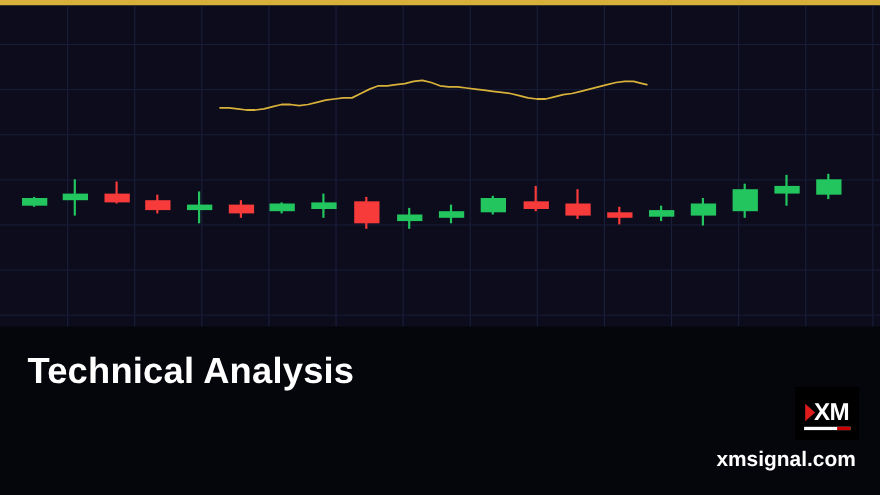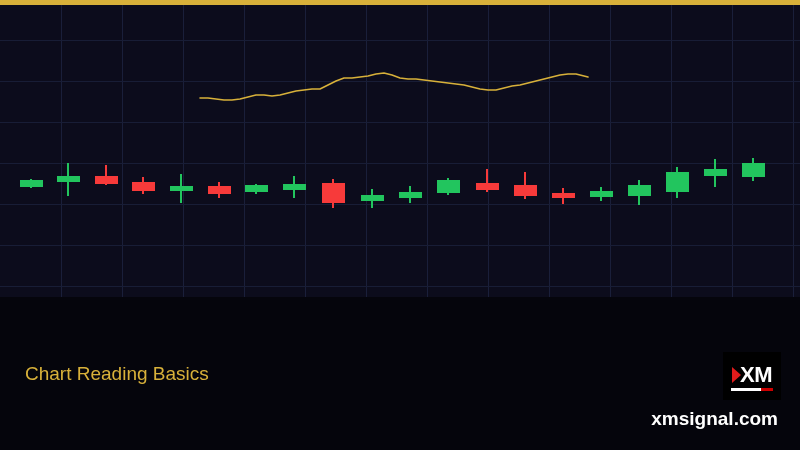--- a/index.html
+++ b/index.html
@@ -283,21 +283,21 @@
           <div class="body" style="left: 703.5px; top: 164px; width: 23px; height: 7px; background: rgb(34, 197, 94);"></div>
         </div>
         <div class="candle" style="left: 0px; top: 0px;">
           <div class="wick" style="left: 752px; top: 153px; height: 23px; background: rgb(34, 197, 94);"></div>
           <div class="body" style="left: 741.5px; top: 158px; width: 23px; height: 14px; background: rgb(34, 197, 94);"></div>
         </div>
       </div>
   </div>
 
   <div id="caption-band">
-    <div id="caption-subtitle">Chart Reading Basics</div>
+    <div id="caption-title">Technical Analysis</div>
   </div>
 
   <div id="brand-domain">xmsignal.com</div>
 
   <div id="brand-logo">
     <div id="logo-inner">
       <div id="logo-arrow"></div>
       <div id="logo-text">XM</div>
       <div id="logo-underline"></div>
       <div id="logo-underline-accent"></div>

